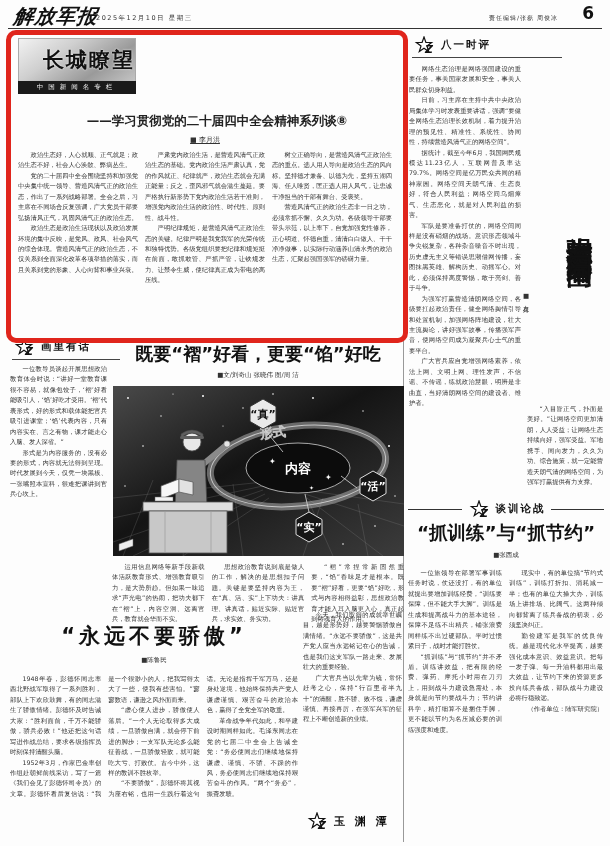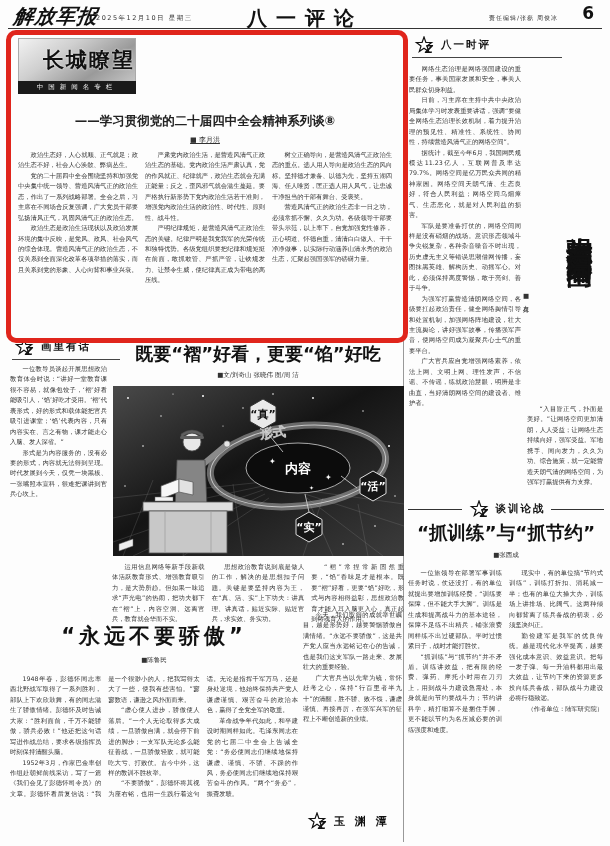--- a/index.html
+++ b/index.html
@@ -25,21 +25,21 @@
         border:5px solid #e0251c;border-radius:10px;pointer-events:none;z-index:40;}
   
   .gw-logo{position:absolute;left:18px;top:38px;width:118px;height:56px;}
   .gw-photo{height:42px;background:linear-gradient(145deg,#f2f2f2 0%,#cfcfcf 35%,#9a9a9a 70%,#c4c4c4 100%);
         display:flex;align-items:center;justify-content:center;border:1px solid #aaa;border-bottom:none;padding-left:24px;}
   .gw-title{font-size:21px;font-weight:bold;color:#111;letter-spacing:2px;text-shadow:0 0 2px #fff;}
   .gw-bar{height:13px;background:#1a1a1a;color:#f5f5f5;font-size:6.5px;letter-spacing:5px;
         display:flex;align-items:center;justify-content:center;}
   .lead-headline{position:absolute;left:14px;top:72px;width:382px;text-align:center;
         font-size:28px;font-weight:bold;color:#111;letter-spacing:2px;}
-  .lead-subhead{position:absolute;left:14px;top:113px;width:382px;text-align:center;
+  .lead-subhead{position:absolute;left:26px;top:113px;width:382px;text-align:center;
         font-size:12.5px;font-weight:bold;color:#222;}
   .lead-author{position:absolute;left:14px;top:135px;width:382px;text-align:center;font-size:7px;color:#333;text-decoration:underline;}
   .lead-body{position:absolute;left:18px;top:150px;width:374px;height:176px;}
   
   .col-header{display:flex;align-items:center;gap:5px;font-size:10.5px;font-weight:bold;
         letter-spacing:2px;color:#111;}
   .hdr-underline{border-bottom:1px solid #444;padding-bottom:3px;}
   .dash{flex:1;border-top:1px solid #333;height:0;}
   
   .hlyh-header{position:absolute;left:12px;top:338px;width:108px;}
@@ -71,21 +71,20 @@
   .txlz-body{position:absolute;left:408px;top:568px;width:195px;height:274px;}
   .txlz-body p.footer{text-align:right;text-indent:0;}
 </style>
 </head>
 <body>
 
 <div class="page">
 
   <div class="masthead">解放军报</div>
   <div class="dateline">2025年12月10日 星期三</div>
-  <div class="section-title">八一评论</div>
   <div class="editor-line">责任编辑/张磊 周俊冰</div>
   <div class="page-num">6</div>
   <div class="header-rule"></div>
   <div class="v-rule"></div>
 
   <div class="gw-logo">
     <div class="gw-photo">
       <span class="gw-title">长城瞭望</span>
     </div>
     <div class="gw-bar">中国新闻名专栏</div>

